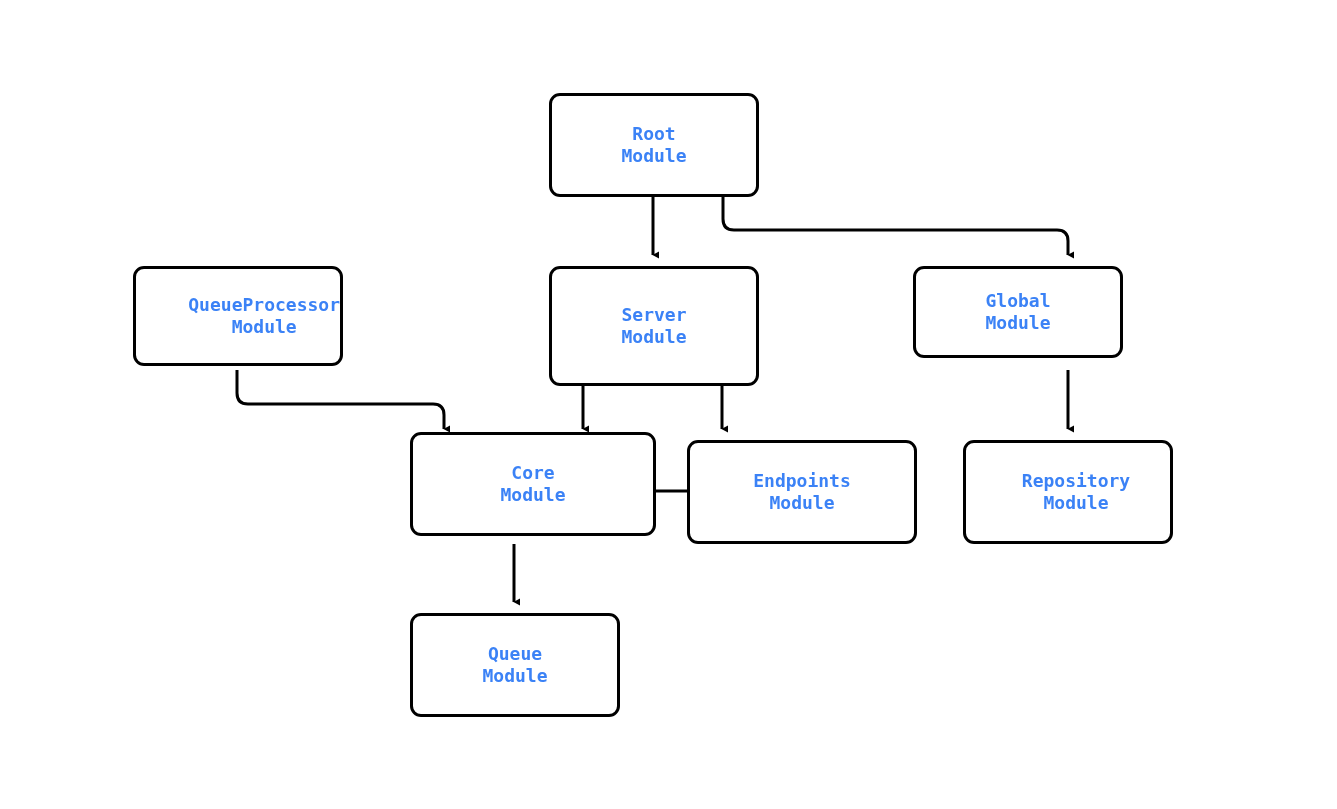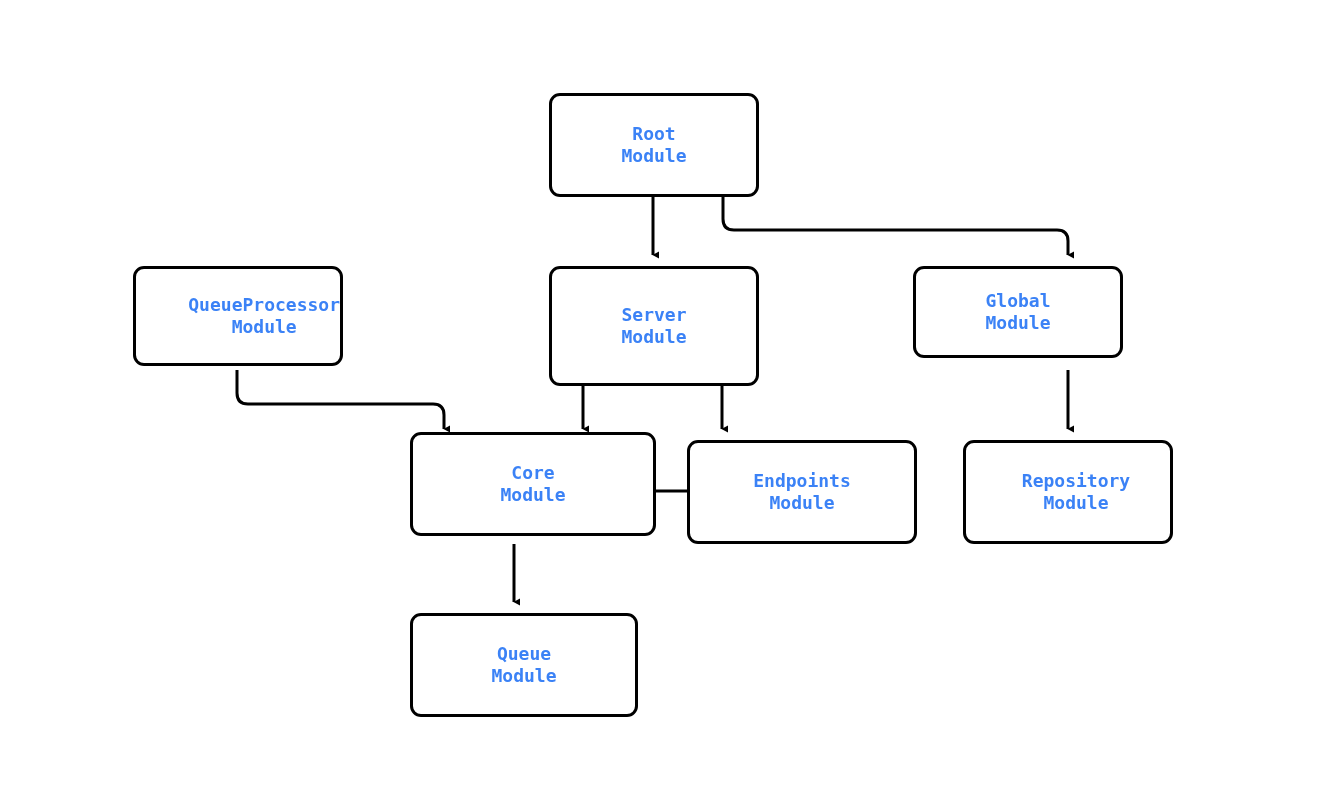--- a/index.html
+++ b/index.html
@@ -103,18 +103,18 @@
   <div class="node" style="left:687px; top:440px; width:230px; height:104px;">
     <span class="node-label">Endpoints
 Module</span>
   </div>
 
   <div class="node" style="left:963px; top:440px; width:210px; height:104px;padding-left:16px;">
     <span class="node-label">Repository
 Module</span>
   </div>
 
-  <div class="node" style="left:410px; top:613px; width:228px; height:104px;">
+  <div class="node" style="left:410px; top:613px; width:210px; height:104px;">
     <span class="node-label">Queue
 Module</span>
   </div>
 
 </div>
 
 </body></html>

